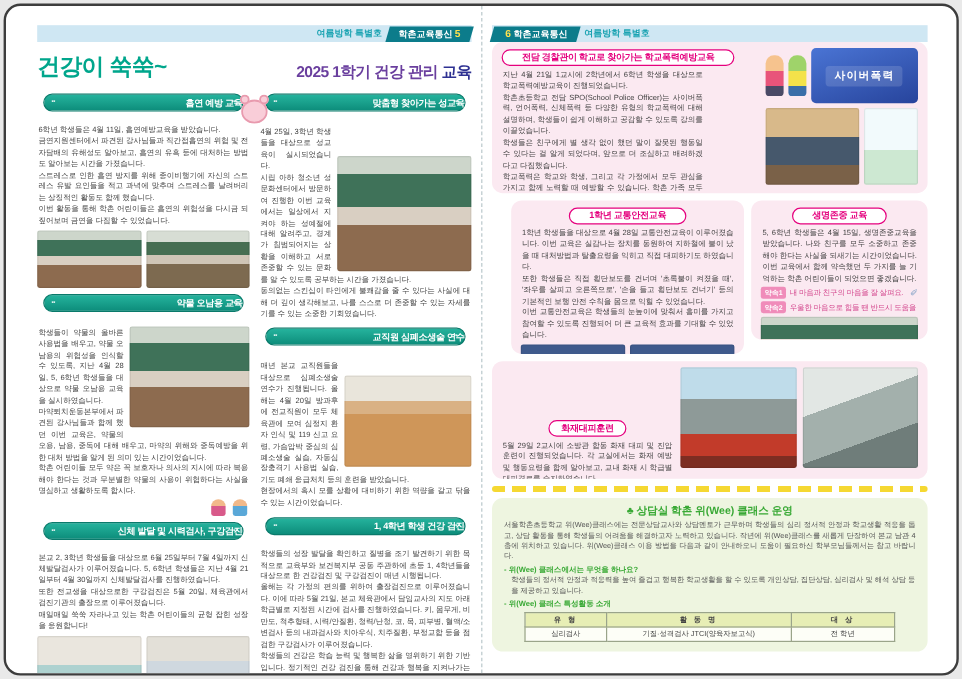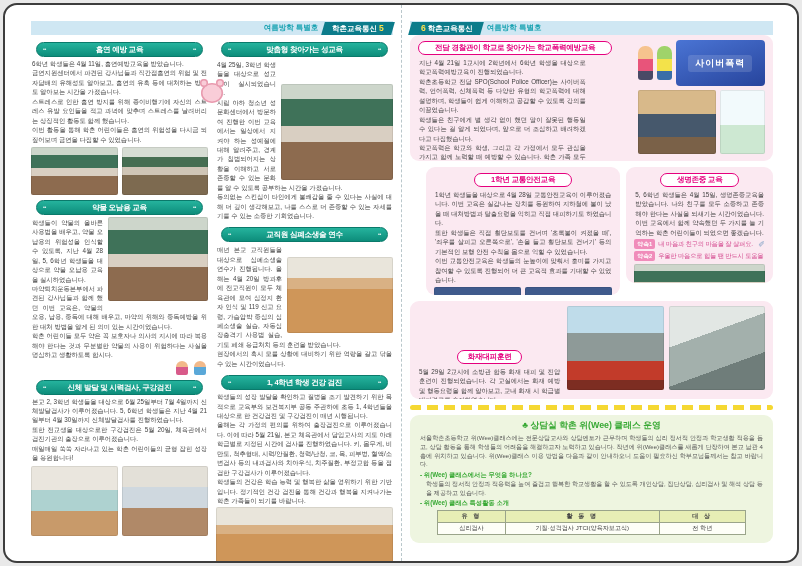--- a/index.html
+++ b/index.html
@@ -28,23 +28,23 @@
   .titlebar{display:flex;justify-content:space-between;align-items:flex-end;margin:8px 0 4px;}
   .page-title-teal{font-size:19px;font-weight:bold;color:#00a68c;letter-spacing:-0.5px;}
   .page-title-pink{font-size:19px;font-weight:bold;color:#ee2a7b;letter-spacing:-0.5px;}
   .page-subtitle{font-size:13px;font-weight:bold;letter-spacing:-0.5px;white-space:nowrap;}
   .sub-purple{color:#6a3f9e;} .sub-navy{color:#2e3192;} .sub-red{color:#e8336d;}
 
   
   .cols{display:flex;gap:8px;margin-top:2px;}
   .col{width:50%;min-width:0;}
   .pill-green{
-    position:relative;margin:5px 5px 1px;height:13px;line-height:13px;border-radius:8px;
+    position:relative;margin:5px 5px 11px;height:13px;line-height:13px;border-radius:8px;
     background:linear-gradient(#25b39d,#0d8d7b);border:1px solid #0a7a6b;
-    color:#fff;font-size:7.6px;font-weight:bold;text-align:center;letter-spacing:-0.3px;
+    color:#fff;font-size:7.6px;font-weight:bold;text-align:right;letter-spacing:-0.3px;
   }
   .pill-green::before,.pill-green::after{
     content:"\2022 \2022";color:rgba(255,255,255,.85);font-size:5px;position:absolute;top:0;
   }
   .pill-green::before{left:6px;} .pill-green::after{right:6px;}
   .body-text{
     font-size:6.3px;line-height:1.5;color:#3f3f3f;text-align:justify;
     white-space:pre-line;margin:2px 1px;
   }
   .photo{border-radius:2px;box-shadow:0 0 0 1px rgba(0,0,0,.08) inset;}
@@ -129,20 +129,27 @@
 <body>
 
 <div class="sheet">
 
   <div class="page page-left">
     <div class="masthead right-align">
       <span class="edition">여름방학 특별호</span>
       <span class="issue-badge"><span><span>학촌교육통신</span><span class="issue-num">5</span></span></span>
     </div>
 
+    <div class="titlebar">
+      <span class="page-title-teal">건강이 쑥쑥~</span>
+      <span class="page-subtitle">
+        <span class="sub-purple">2025 1학기 건강 관리</span>
+        <span class="sub-navy">교육</span>
+      </span>
+    </div>
 
     <div class="mascot-hamster"></div>
 
     <div class="cols">
 
       <div class="col">
         <div class="pill-green">흡연 예방 교육</div>
         <div class="body-text">6학년 학생들은 4월 11일, 흡연예방교육을 받았습니다.
 금연지원센터에서 파견된 강사님들과 직간접흡연의 위험 및 전자담배의 유해성도 알아보고, 흡연의 유혹 등에 대처하는 방법도 알아보는 시간을 가졌습니다.
 스트레스로 인한 흡연 방지를 위해 종이비행기에 자신의 스트레스 유발 요인들을 적고 과녁에 맞추며 스트레스를 날려버리는 상징적인 활동도 함께 했습니다.

